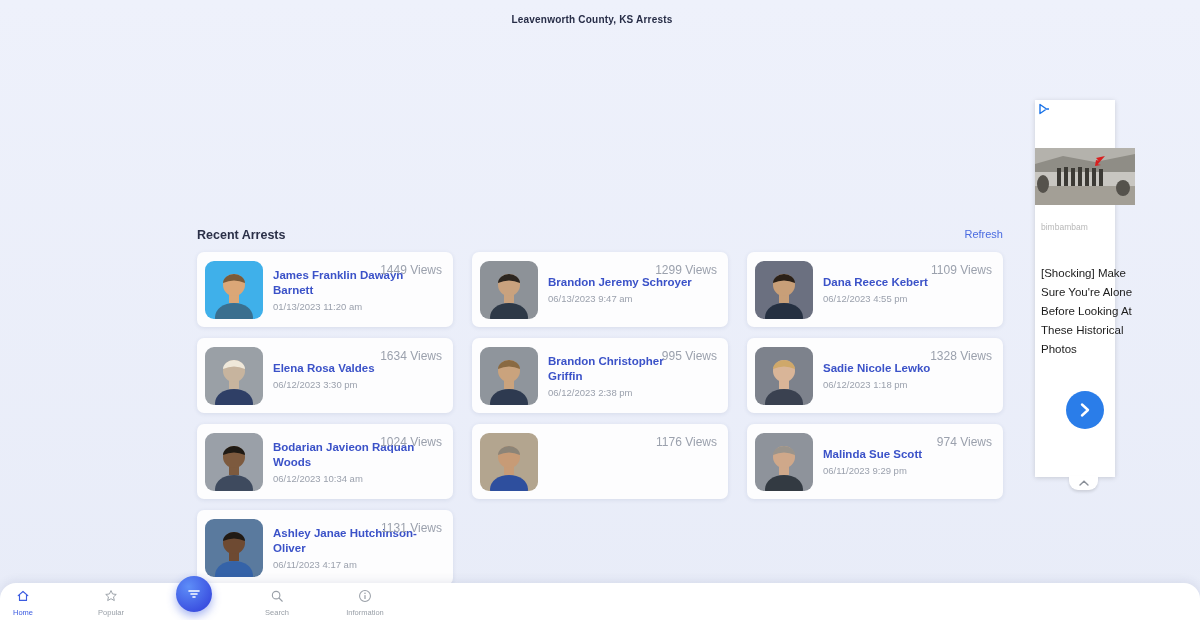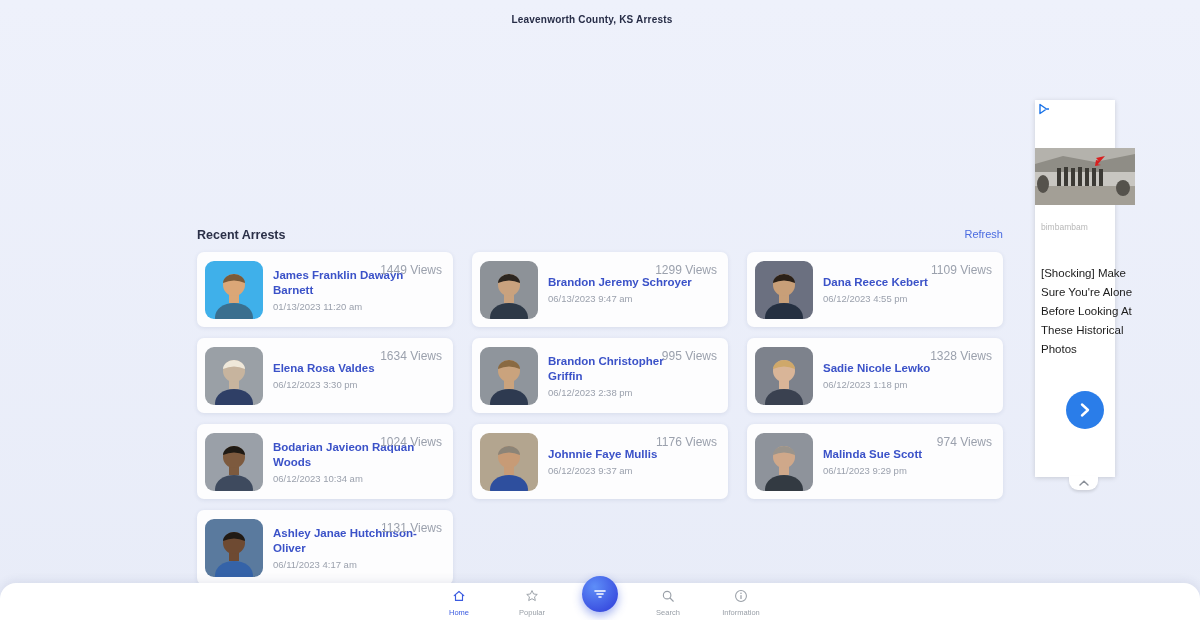--- a/index.html
+++ b/index.html
@@ -36,21 +36,21 @@
   .ad-cta { position:absolute; top:291px; left:31px; width:38px; height:38px; border-radius:50%;
     border:none; display:flex; align-items:center; justify-content:center; cursor:pointer; }
   .ad-cta svg { width:16px; height:16px; }
   .ad-collapse { position:absolute; left:1069px; top:476px; width:29px; height:14px; background:#fff;
     border-radius:0 0 9px 9px; box-shadow:0 2px 3px rgba(0,0,0,0.12); display:flex;
     align-items:center; justify-content:center; cursor:pointer; }
 
   
   .bottom-nav { position:absolute; left:0; bottom:0; width:1200px; height:37px; background:#fff;
     border-radius:16px 16px 0 0; box-shadow:0 -2px 10px rgba(60,70,120,0.10);
-    display:flex; align-items:center; justify-content:center; gap:27px; }
+    display:flex; align-items:center; gap:42px; }
   .nav-item { width:46px; display:flex; flex-direction:column; align-items:center; gap:1px;
     cursor:pointer; padding-top:2px; }
   .nav-item svg { width:14px; height:14px; }
   .nav-label { font-size:7.5px; }
   .nav-item.inactive { color:#9aa0a8; } .nav-item.inactive .nav-label{ color:#9aa0a8; }
   .nav-item.active .nav-label { color:#3b5be0; }
   .fab { width:36px; height:36px; border-radius:50%; border:none; margin-top:-16px; flex:0 0 36px;
     background:radial-gradient(circle at 35% 30%, #5e8ef8, #3a4fe0 75%);
     box-shadow:0 4px 10px rgba(60,90,224,0.45); display:flex; align-items:center;
     justify-content:center; cursor:pointer; }
@@ -187,24 +187,20 @@
 
   <div class="card">
     <div class="mug">
       <svg viewBox="0 0 58 58">
         <rect class="p-bg" width="58" height="58" fill="#b3a58f"></rect>
         <ellipse class="p-shirt" cx="29" cy="56" rx="19" ry="14" fill="#2e4f9e"></ellipse>
         <rect class="p-skin" x="24" y="32" width="10" height="10" fill="#c79b76"></rect>
         <circle class="p-skin" cx="29" cy="24" r="11" fill="#c79b76"></circle>
         <path class="p-hair" d="M18 22 a11 9 0 0 1 22 0 q-11 -5 -22 0 z" fill="#8c8477"></path>
       </svg>
-    </div>
-    <div class="card-text">
-      <div class="arrest-name">Johnnie Faye Mullis</div>
-      <div class="arrest-date">06/12/2023 9:37 am</div>
     </div>
     <div class="views">1176 Views</div>
   </div>
 
   <div class="card">
     <div class="mug">
       <svg viewBox="0 0 58 58">
         <rect class="p-bg" width="58" height="58" fill="#8e939b"></rect>
         <ellipse class="p-shirt" cx="29" cy="56" rx="19" ry="14" fill="#333a42"></ellipse>
         <rect class="p-skin" x="24" y="32" width="10" height="10" fill="#cfa88a"></rect>

